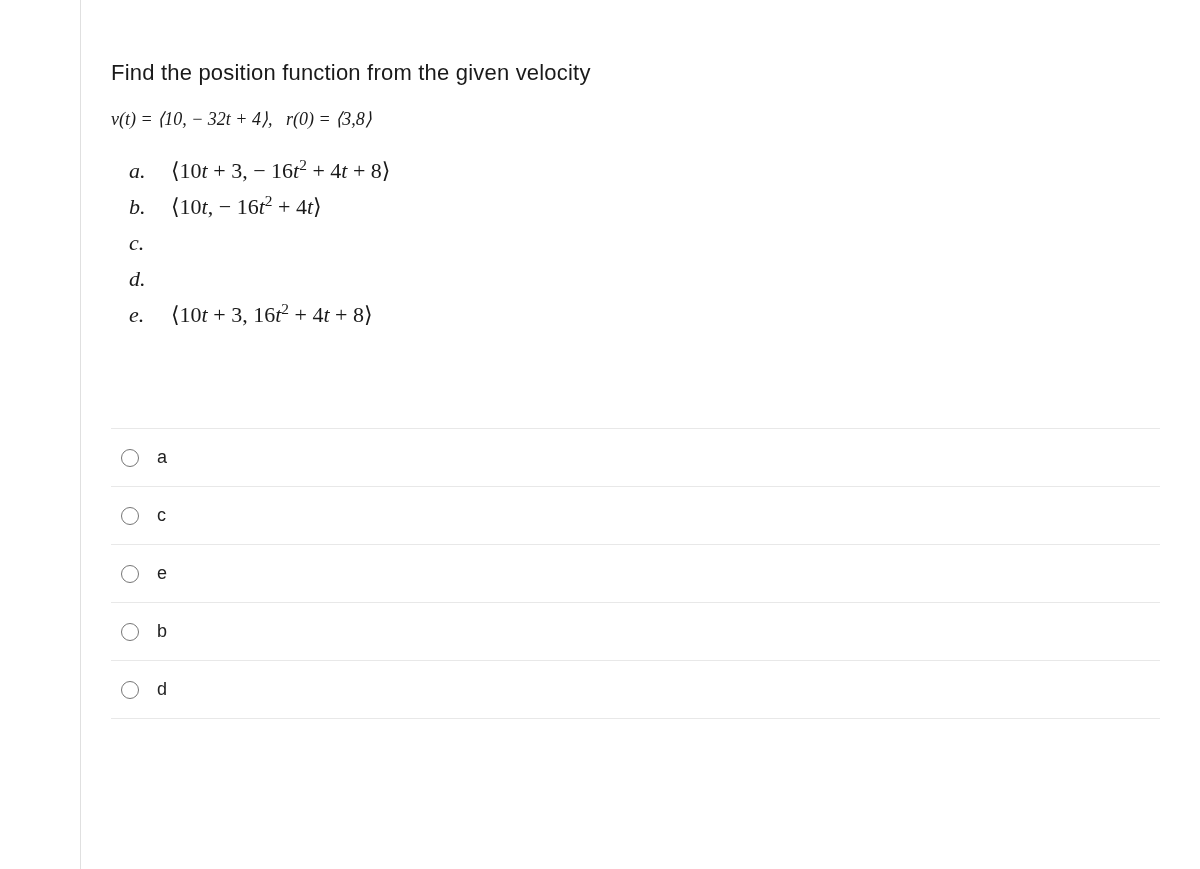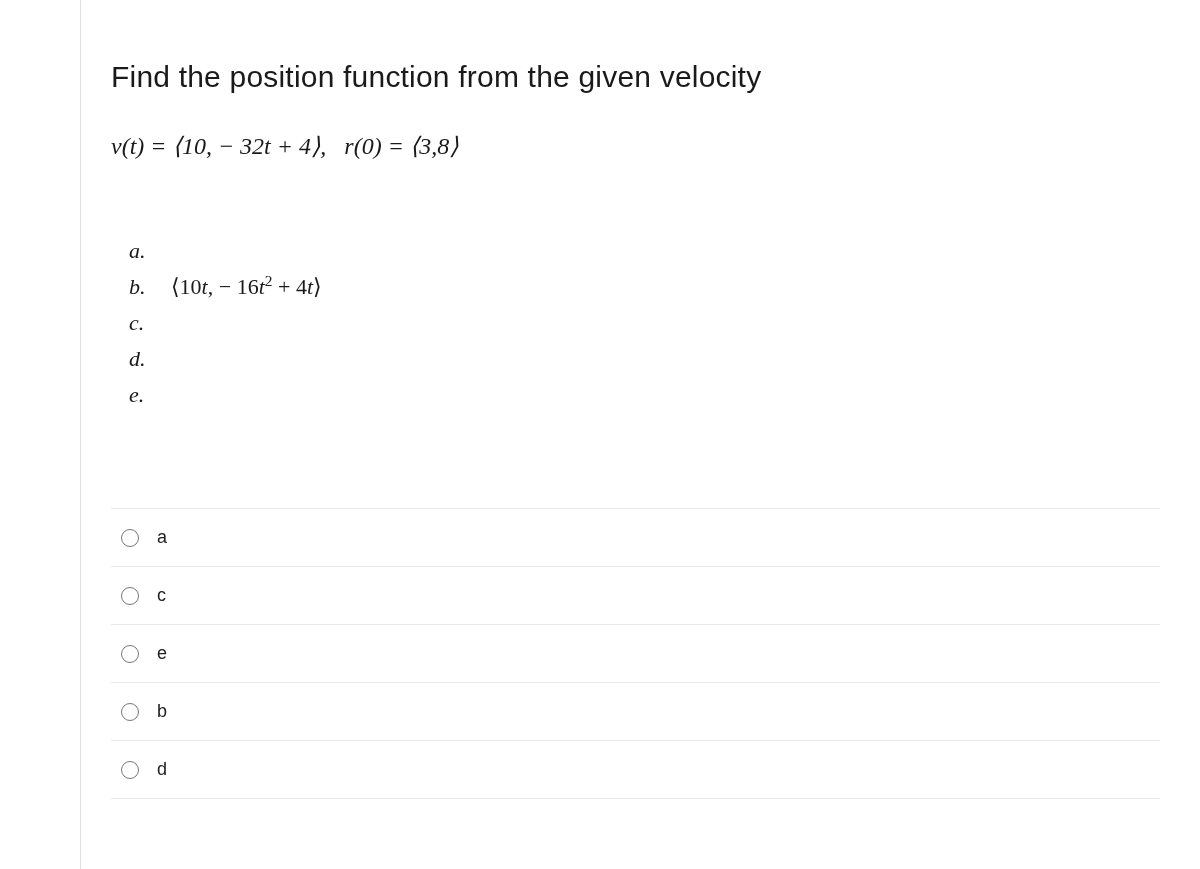--- a/index.html
+++ b/index.html
@@ -14,29 +14,29 @@
       width: 1200px;
       height: 869px;
     }
     .container {
       border-left: 1px solid #e0e0e0;
       margin-left: 80px;
       padding: 60px 40px 40px 30px;
       height: 100%;
     }
     .question-prompt {
-      font-size: 30px;
+      font-size: 22px;
       color: #1a1a1a;
-      margin-bottom: 38px;
+      margin-bottom: 22px;
       letter-spacing: 0.2px;
     }
     .equation-line {
-      font-size: 24px;
+      font-size: 18px;
       color: #1a1a1a;
-      margin-bottom: 78px;
+      margin-bottom: 28px;
       font-style: italic;
       font-family: 'Times New Roman', serif;
     }
     .answer-list {
       margin-left: 18px;
       margin-bottom: 100px;
     }
     .answer-item {
       display: flex;
       align-items: baseline;
@@ -91,33 +91,35 @@
 
 <div class="container">
 
   <div class="question-prompt">Find the position function from the given velocity</div>
 
   <div class="equation-line"><span class="it">v</span>(<span class="it">t</span>) = ⟨10, − 32<span class="it">t</span> + 4⟩,&nbsp;&nbsp;&nbsp;<span class="it">r</span>(0) = ⟨3,8⟩</div>
 
   <div class="answer-list">
     <div class="answer-item">
       <span class="answer-letter">a.</span>
+      <span class="answer-expr">⟨10<span class="it">t</span> + 3, − 16<span class="it">t</span><sup>2</sup> + 4<span class="it">t</span> + 8⟩</span>
     </div>
     <div class="answer-item">
       <span class="answer-letter">b.</span>
       <span class="answer-expr">⟨10<span class="it">t</span>, − 16<span class="it">t</span><sup>2</sup> + 4<span class="it">t</span>⟩</span>
     </div>
     <div class="answer-item">
       <span class="answer-letter">c.</span>
     </div>
     <div class="answer-item">
       <span class="answer-letter">d.</span>
     </div>
     <div class="answer-item">
       <span class="answer-letter">e.</span>
+      <span class="answer-expr">⟨10<span class="it">t</span> + 3, 16<span class="it">t</span><sup>2</sup> + 4<span class="it">t</span> + 8⟩</span>
     </div>
   </div>
 
   <div class="radio-list">
     <label class="radio-row">
       <input type="radio" name="ans" class="radio-input" style="">
       <span class="radio-label">a</span>
     </label>
     <label class="radio-row">
       <input type="radio" name="ans" class="radio-input" style="">

